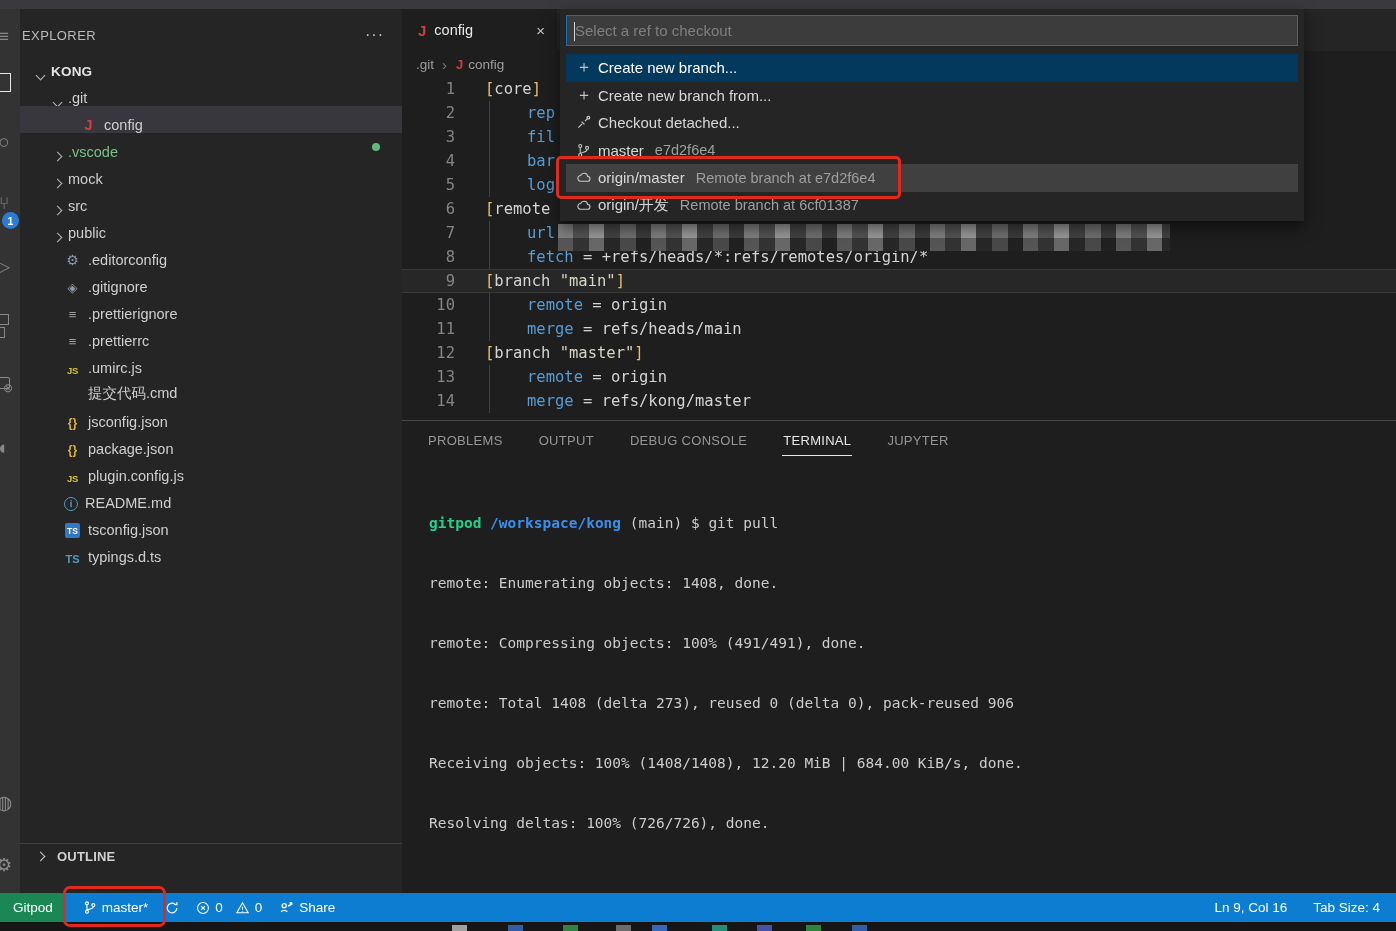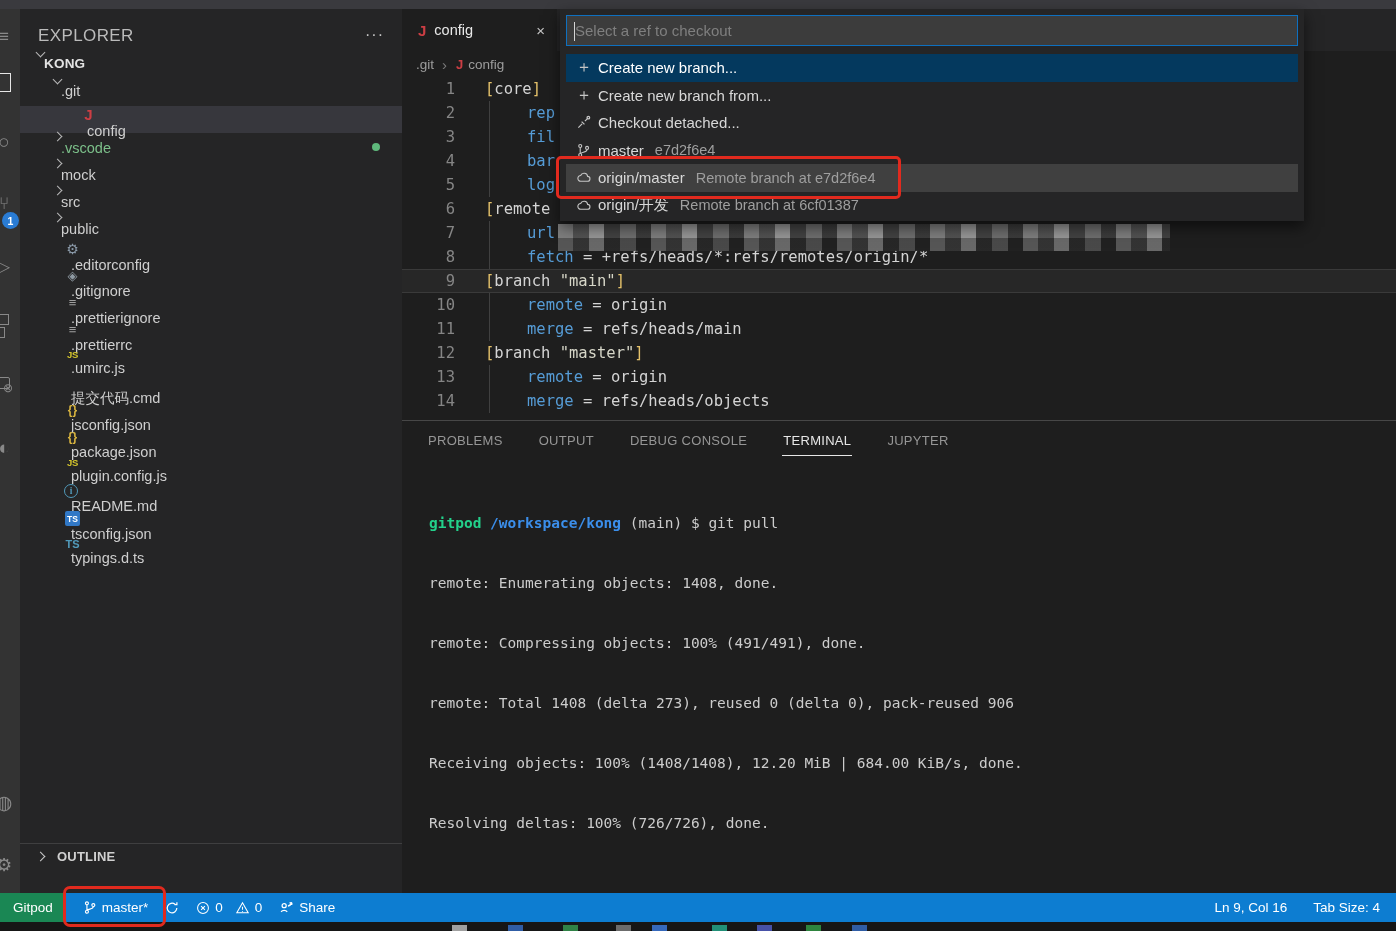--- a/index.html
+++ b/index.html
@@ -18,25 +18,25 @@
   .activity-bar { left:0; top:9px; width:20px; height:884px; background:#333333; overflow:hidden; }
   .ab-icon { position:absolute; left:-10px; width:28px; text-align:center; color:#898989; font-size:17px; }
   .ab-active { color:#e7e7e7; }
   .ab-box { position:absolute; border:1.6px solid #898989; }
   .scm-badge { position:absolute; left:2px; top:203px; width:17px; height:17px; border-radius:50%;
     background:#2a7cd4; color:#fff; font-size:10.5px; font-weight:bold; display:flex; align-items:center; justify-content:center; }
 
   
   .sidebar { left:20px; top:9px; width:382px; height:884px; background:#252526; }
   .sb-header { position:absolute; left:0; top:9px; width:100%; height:35px; display:flex; align-items:center; }
-  .sb-header .t { margin-left:18px; font-size:17px; letter-spacing:.4px; color:#bbbbbb; }
+  .sb-header .t { margin-left:2px; font-size:13px; letter-spacing:.4px; color:#bbbbbb; }
   .sb-more { position:absolute; right:18px; top:8px; color:#c5c5c5; font-size:16px; letter-spacing:1px; cursor:pointer; }
 
   .tree { position:absolute; left:0; top:43px; width:100%; }
-  .trow { position:relative; height:27px; display:flex; align-items:flex-start; font-size:14.5px; color:#cfcfcf; cursor:pointer; white-space:nowrap;flex-direction:column; }
+  .trow { position:relative; height:27px; display:flex; align-items:flex-end; font-size:14.5px; color:#cfcfcf; cursor:pointer; white-space:nowrap; }
   .trow.sel { background:#37373d; }
   .trow .lbl { margin-left:7px; }
   .root .lbl { font-weight:bold; font-size:13.5px; color:#e3e3e3; letter-spacing:.2px; }
   .chev { width:7px; height:7px; border-right:1.4px solid #b9b9b9; border-bottom:1.4px solid #b9b9b9; display:inline-block; flex:none; }
   .chev.down { transform:rotate(45deg); margin-top:-3px; }
   .chev.right { transform:rotate(-45deg); }
   .ind0 { padding-left:17px; } .ind1 { padding-left:34px; } .ind2 { padding-left:60px; } .indf { padding-left:44px; }
   .fi { width:17px; flex:none; text-align:center; font-weight:bold; display:inline-flex; align-items:center; justify-content:center; }
   .fi-j { color:#cc3e44; font-size:15px; }
   .fi-gear { color:#8a99a8; font-size:14px; font-weight:normal; }
@@ -280,21 +280,21 @@
     <div class="crow"><span class="ln">4</span><span class="ct tab1"><span class="tok-key">bar</span></span></div>
     <div class="crow"><span class="ln">5</span><span class="ct tab1"><span class="tok-key">log</span></span></div>
     <div class="crow"><span class="ln">6</span><span class="ct"><span class="tok-br">[</span><span class="tok-w">remote</span></span></div>
     <div class="crow"><span class="ln">7</span><span class="ct tab1"><span class="tok-key">url</span></span></div>
     <div class="crow"><span class="ln">8</span><span class="ct tab1"><span class="tok-key">fetch</span><span class="tok-eq"> = </span><span class="tok-val">+refs/heads/*:refs/remotes/origin/*</span></span></div>
     <div class="crow cur"><span class="ln">9</span><span class="ct"><span class="tok-br">[</span><span class="tok-w">branch </span><span class="tok-str">"main"</span><span class="tok-br">]</span></span></div>
     <div class="crow"><span class="ln">10</span><span class="ct tab1"><span class="tok-key">remote</span><span class="tok-eq"> = </span><span class="tok-val">origin</span></span></div>
     <div class="crow"><span class="ln">11</span><span class="ct tab1"><span class="tok-key">merge</span><span class="tok-eq"> = </span><span class="tok-val">refs/heads/main</span></span></div>
     <div class="crow"><span class="ln">12</span><span class="ct"><span class="tok-br">[</span><span class="tok-w">branch </span><span class="tok-str">"master"</span><span class="tok-br">]</span></span></div>
     <div class="crow"><span class="ln">13</span><span class="ct tab1"><span class="tok-key">remote</span><span class="tok-eq"> = </span><span class="tok-val">origin</span></span></div>
-    <div class="crow"><span class="ln">14</span><span class="ct tab1"><span class="tok-key">merge</span><span class="tok-eq"> = </span><span class="tok-val">refs/heads/objects</span></span></div>
+    <div class="crow"><span class="ln">14</span><span class="ct tab1"><span class="tok-key">merge</span><span class="tok-eq"> = </span><span class="tok-val">refs/kong/master</span></span></div>
   </div>
 
   <div class="abs mosaic"></div>
 
   <div class="abs panel">
     <div class="ptabs">
       <span class="ptab">PROBLEMS</span>
       <span class="ptab">OUTPUT</span>
       <span class="ptab">DEBUG CONSOLE</span>
       <span class="ptab active">TERMINAL</span>

